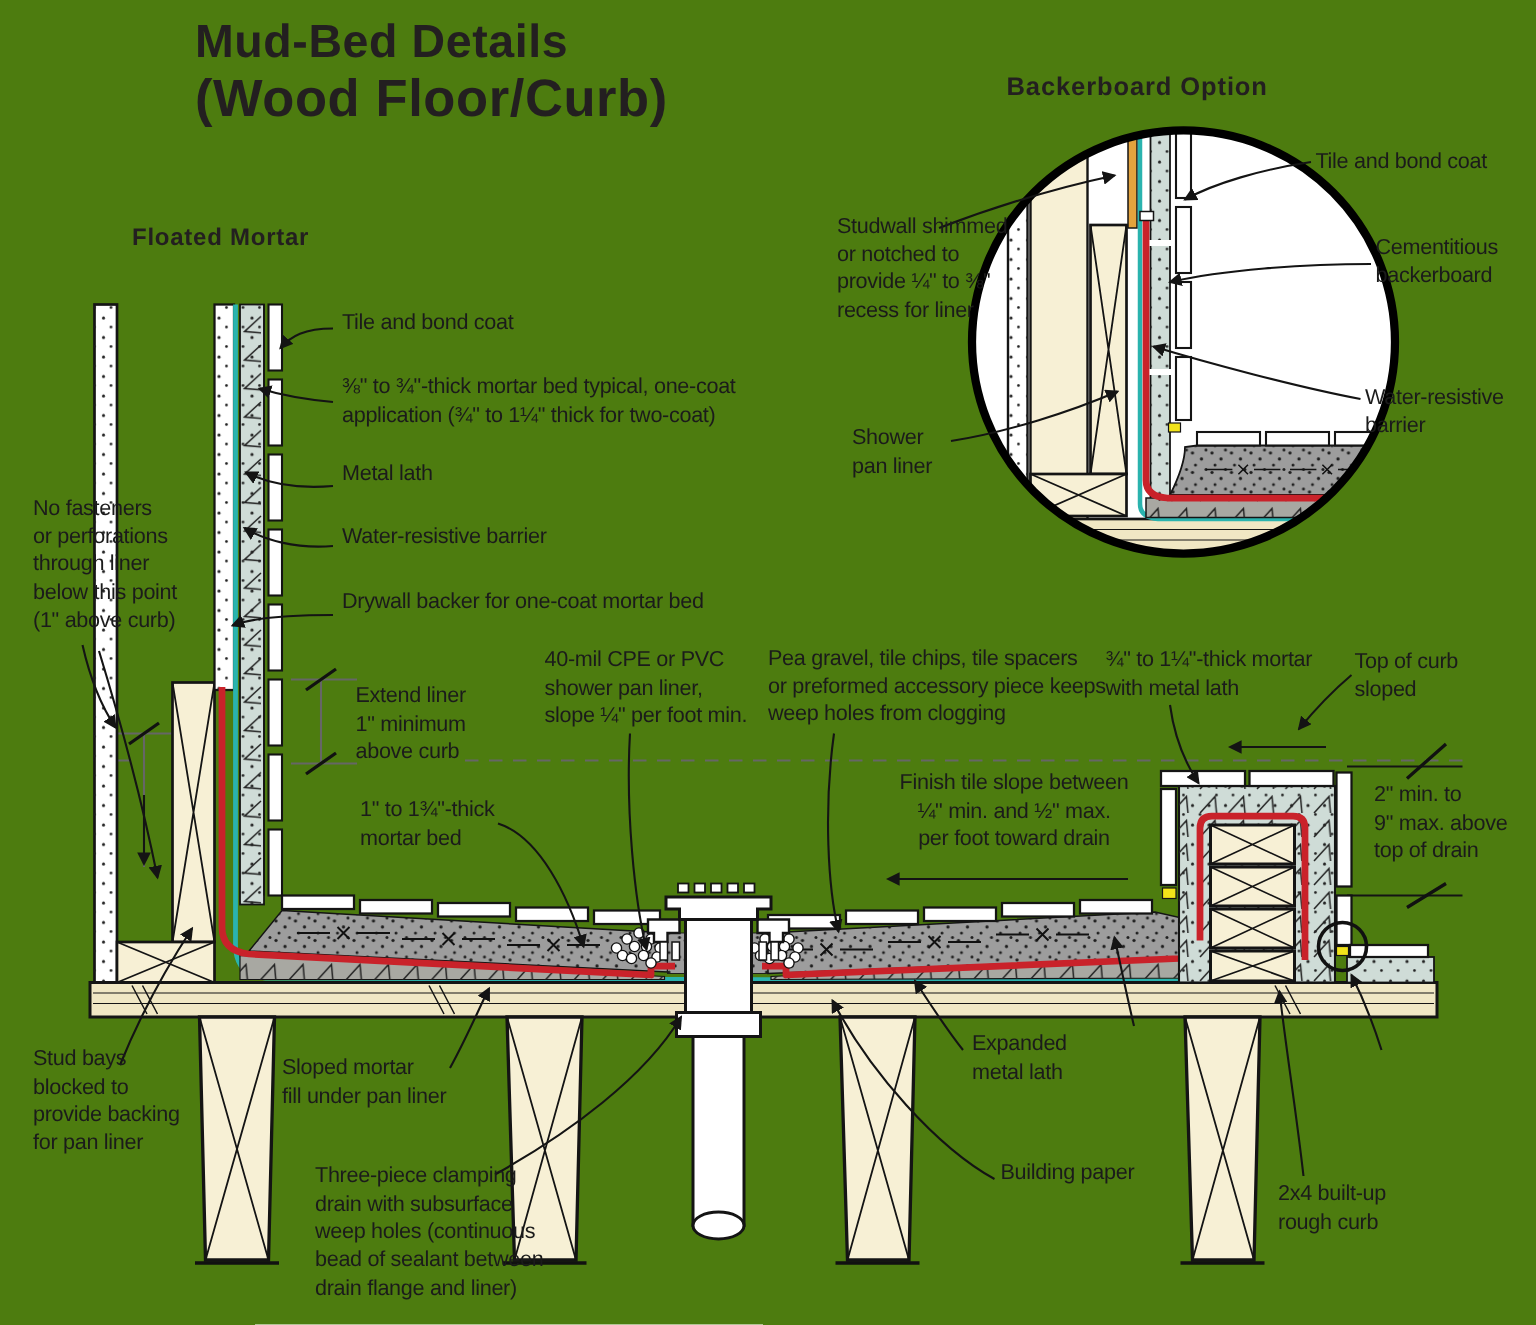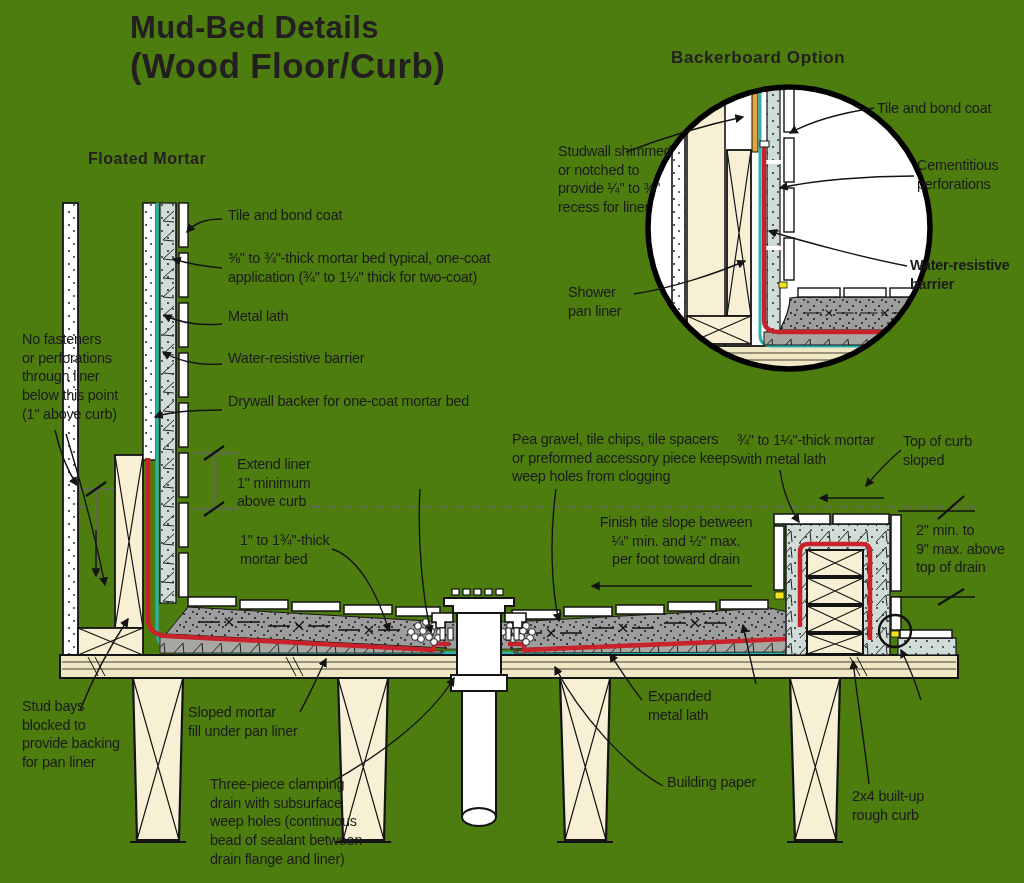--- a/index.html
+++ b/index.html
@@ -322,20 +322,23 @@
 <div class="lbl" style="left:228px;top:349px;">Water-resistive barrier</div>
 <div class="lbl" style="left:228px;top:392px;">Drywall backer for one-coat mortar bed</div>
 <div class="lbl" style="left:22px;top:330px;">No fasteners
 or perforations
 through liner
 below this point
 (1" above curb)</div>
 <div class="lbl" style="left:237px;top:455px;">Extend liner
 1" minimum
 above curb</div>
+<div class="lbl" style="left:363px;top:431px;">40-mil CPE or PVC
+shower pan liner,
+slope ¼" per foot min.</div>
 <div class="lbl" style="left:512px;top:430px;">Pea gravel, tile chips, tile spacers
 or preformed accessory piece keeps
 weep holes from clogging</div>
 <div class="lbl" style="left:240px;top:531px;">1" to 1¾"-thick
 mortar bed</div>
 <div class="lbl ctr" style="left:585px;top:513px;width:182px;">Finish tile slope between
 ¼" min. and ½" max.
 per foot toward drain</div>
 <div class="lbl" style="left:737px;top:431px;">¾" to 1¼"-thick mortar
 with metal lath</div>
@@ -360,19 +363,19 @@
 <div class="lbl" style="left:667px;top:773px;">Building paper</div>
 <div class="lbl" style="left:852px;top:787px;">2x4 built-up
 rough curb</div>
 
 <div class="lbl" style="left:512px;top:142px;margin-left:46px;">Studwall shimmed
 or notched to
 provide ¼" to ⅜"
 recess for liner</div>
 <div class="lbl" style="left:877px;top:99px;">Tile and bond coat</div>
 <div class="lbl" style="left:917px;top:156px;">Cementitious
-perforations</div>
-<div class="lbl" style="left:910px;top:256px;font-weight:bold;">Water-resistive
+backerboard</div>
+<div class="lbl" style="left:910px;top:256px;">Water-resistive
 barrier</div>
 <div class="lbl" style="left:568px;top:283px;">Shower
 pan liner</div>
 
 </div>
 
 </body></html>

